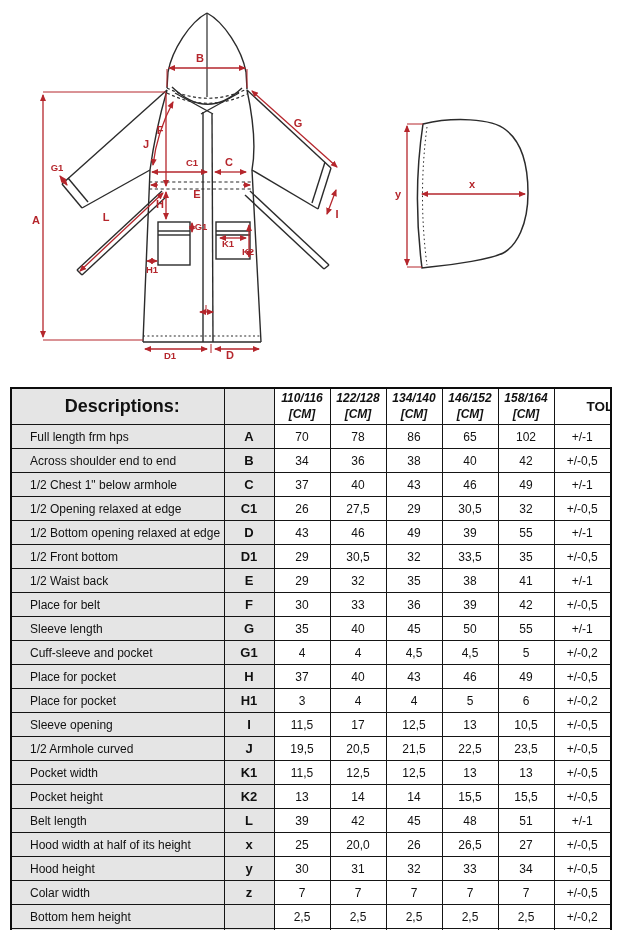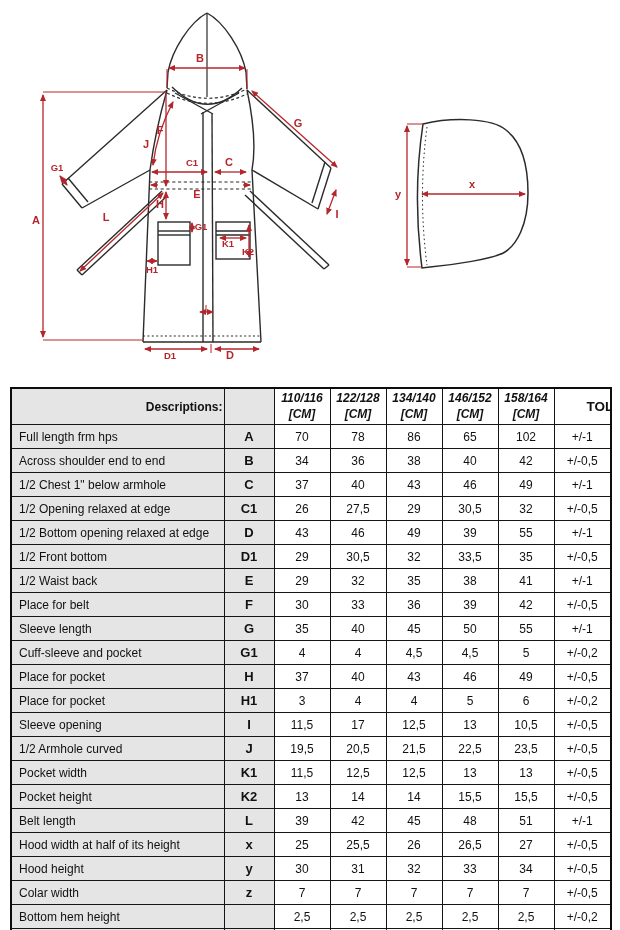--- a/index.html
+++ b/index.html
@@ -5,26 +5,26 @@
   html,body{margin:0;padding:0;background:#ffffff;}
   body{width:620px;height:930px;overflow:hidden;font-family:"Liberation Sans",sans-serif;color:#111;}
   .page{position:relative;width:620px;height:930px;background:#fff;}
   svg text{font-family:"Liberation Sans",sans-serif;font-weight:bold;}
   .dim-label{fill:#b5262c;font-size:11px;}
   .dim-label-sm{fill:#b5262c;font-size:9.5px;}
   table.size-table{border-collapse:collapse;table-layout:fixed;width:600px;margin:2px 10px 0 10px;}
   table.size-table td,table.size-table th{border:1.5px solid #151515;overflow:hidden;white-space:nowrap;}
   table.size-table{border:2.5px solid #0d0d0d;}
   thead th{border-bottom:2.5px solid #0d0d0d;height:33px;vertical-align:middle;background:#fff;}
-  th.desc{background:#e5e5e5;text-align:right;padding-left:10px;font-size:12px;}
+  th.desc{background:#e5e5e5;text-align:center;padding-left:10px;font-size:18px;}
   th.letter{background:#e5e5e5;}
   th.size{font-size:12px;font-weight:bold;line-height:1.3;text-align:center;font-style:italic;}
   th.tol{font-size:13.5px;text-align:center;padding-left:32px;}
   tbody td{height:21px;font-size:12px;text-align:center;vertical-align:middle;}
-  tbody td.desc{background:#e5e5e5;text-align:left;padding-left:7px;}
+  tbody td.desc{background:#e5e5e5;text-align:left;padding-left:18px;}
   tbody td.letter{background:#e5e5e5;font-weight:bold;font-size:13px;}
   tbody td.val{background:#fff;}
 </style>
 </head>
 <body>
 
 <div class="page">
 
   
   <svg width="620" height="381" viewBox="0 0 620 381">
@@ -383,21 +383,21 @@
           <td class="val">42</td>
           <td class="val">45</td>
           <td class="val">48</td>
           <td class="val">51</td>
           <td class="val">+/-1</td>
         </tr>
         <tr>
           <td class="desc">Hood width at half of its height</td>
           <td class="letter">x</td>
           <td class="val">25</td>
-          <td class="val">25,5</td>
+          <td class="val">20,0</td>
           <td class="val">26</td>
           <td class="val">26,5</td>
           <td class="val">27</td>
           <td class="val">+/-0,5</td>
         </tr>
         <tr>
           <td class="desc">Hood height</td>
           <td class="letter">y</td>
           <td class="val">30</td>
           <td class="val">31</td>

